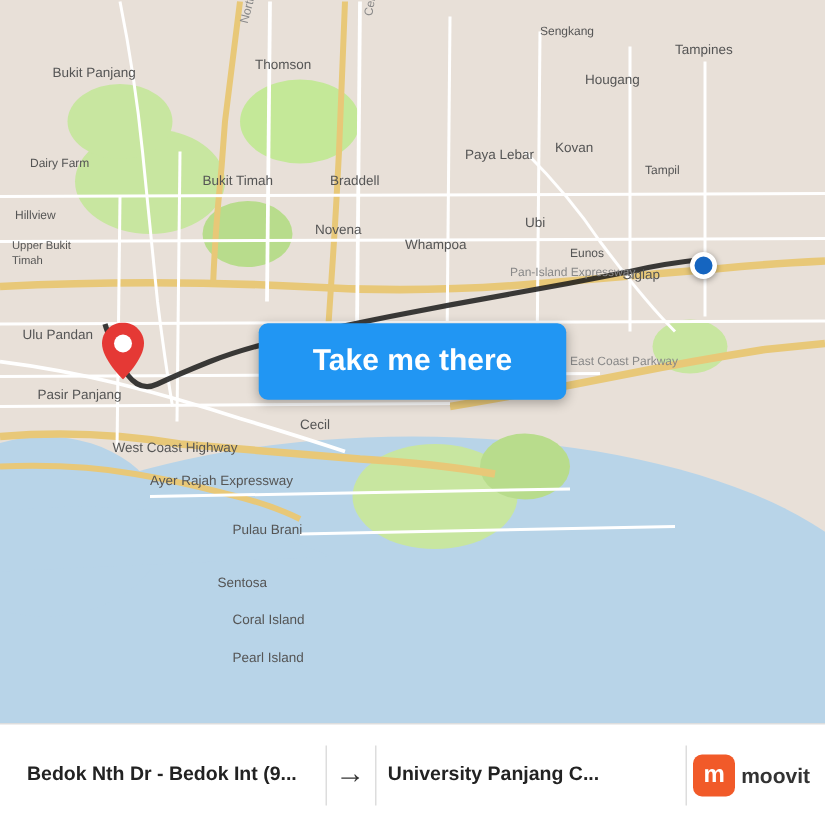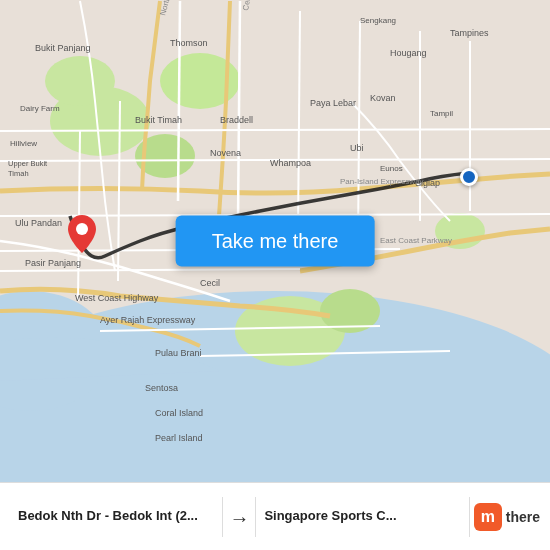--- a/index.html
+++ b/index.html
@@ -32,21 +32,21 @@
       position: absolute;
       left: 50%;
       top: 50%;
       transform: translate(-50%, -50%);
       background: #2196F3;
       color: white;
       border: none;
       border-radius: 6px;
       padding: 14px 36px;
       font-size: 20px;
-      font-weight: normal;
+      font-weight: bold;
       cursor: pointer;
       white-space: nowrap;
       box-shadow: 0 2px 8px rgba(0,0,0,0.3);
       z-index: 10;
     }
     
     .pin-red {
       position: absolute;
       left: 68px;
       top: 215px;
@@ -251,29 +251,29 @@
     <div class="dot-blue" title="Bedok area"></div>
 
     
     <button id="take-me-there-btn">Take me there</button>
 
     
   </div>
 
   <div id="bottom-bar">
     <div class="bottom-section bottom-from">
-      <span class="bottom-name">Bedok Nth Dr - Bedok Int (2...</span>
+      <span class="bottom-name">Bedok Nth Dr - Bedok Int (9...</span>
     </div>
     <div class="divider"></div>
     <span class="arrow-icon">→</span>
     <div class="divider"></div>
     <div class="bottom-section bottom-to">
-      <span class="bottom-name">Singapore Sports C...</span>
+      <span class="bottom-name">University Panjang C...</span>
     </div>
     <div class="divider"></div>
     <div class="moovit-logo">
       <div class="moovit-m">
         <span>m</span>
       </div>
-      <span class="moovit-text">there</span>
+      <span class="moovit-text">moovit</span>
     </div>
   </div>
 </div>
 
 </body></html>

